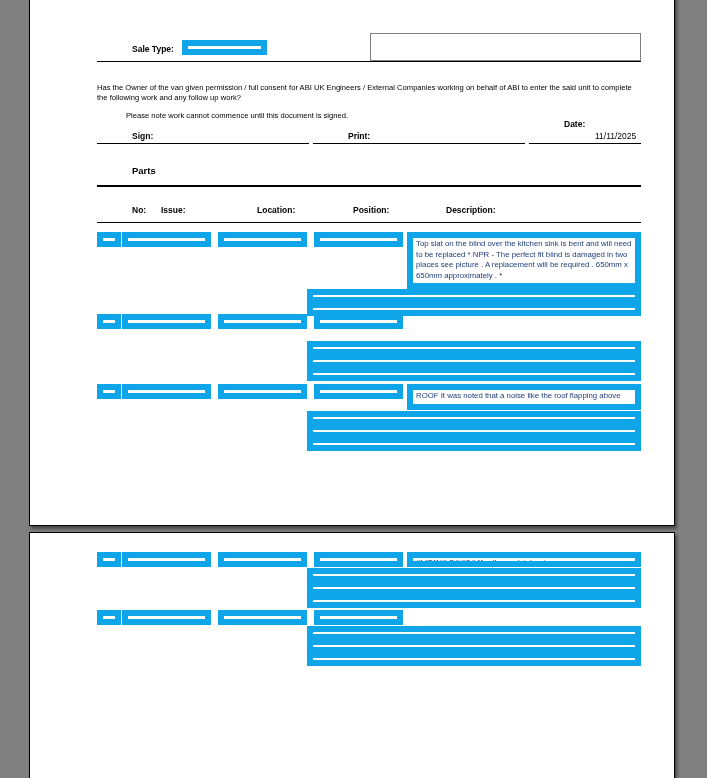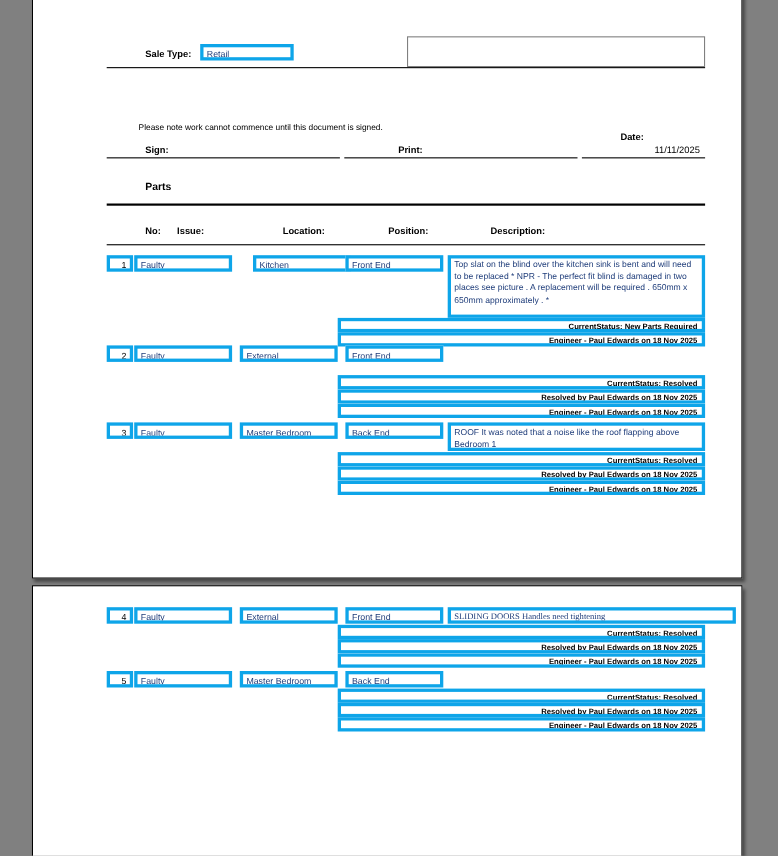--- a/index.html
+++ b/index.html
@@ -59,21 +59,21 @@
   .para {
     position: absolute;
     font-size: 7.6px;
     color: #000;
     line-height: 10px;
   }
 
   
   .fld {
     position: absolute;
-    border: 3px solid #0ea5e9;
+    border: 6px solid #0ea5e9;
     box-sizing: border-box;
     background: #ffffff;
     font-size: 8px;
     color: #1a2f6b;
     padding: 1px 3px;
     line-height: 11px;
     overflow: hidden;
   }
   .fld.blue { color: #1f3d7a; }
   .fld.num {
@@ -122,45 +122,46 @@
 <div class="viewport">
 
   <div class="page page1">
     <div class="inner">
 
       <div class="lbl bold" style="left:67px; top:103px;">Sale Type:</div>
       <div class="fld blue" style="left:152px; top:99px; width:85px; height:15px;">Retail</div>
       <div class="tbl-border" style="left:340px; top:92px; width:271px; height:28px;"></div>
       <div class="rule" style="left:67px; top:120px; width:544px;"></div>
 
+      <div class="para" style="left:67px; top:142px; width:540px;">Has the Owner of the van given permission / full consent for ABI UK Engineers / External Companies working on behalf of ABI to enter the said unit to complete the following work and any follow up work?</div>
       <div class="para" style="left:67px; top:170px; width:540px;padding-left:29px;">Please note work cannot commence until this document is signed.</div>
 
       <div class="lbl bold" style="left:67px; top:190px;">Sign:</div>
       <div class="sigline" style="left:67px; top:202px; width:212px;"></div>
 
-      <div class="lbl bold" style="left:297px; top:190px;text-align:center;">Print:</div>
+      <div class="lbl bold" style="left:283px; top:190px;text-align:center;">Print:</div>
       <div class="sigline" style="left:283px; top:202px; width:212px;"></div>
 
       <div class="lbl bold" style="left:499px; top:178px;">Date:</div>
       <div class="lbl" style="left:565px; top:190px;">11/11/2025</div>
       <div class="sigline" style="left:499px; top:202px; width:112px;"></div>
 
       <div class="lbl bold" style="left:67px; top:224px; font-size:9.5px;">Parts</div>
       <div class="ruleT" style="left:67px; top:244px; width:544px;"></div>
 
       <div class="lbl bold" style="left:67px; top:264px;">No:</div>
       <div class="lbl bold" style="left:96px; top:264px;">Issue:</div>
       <div class="lbl bold" style="left:192px; top:264px;">Location:</div>
       <div class="lbl bold" style="left:288px; top:264px;">Position:</div>
       <div class="lbl bold" style="left:381px; top:264px;">Description:</div>
       <div class="rule" style="left:67px; top:281px; width:544px;"></div>
 
       <div class="fld num" style="left:67px; top:291px; width:24px; height:15px;">1</div>
       <div class="fld blue" style="left:92px; top:291px; width:89px; height:15px;">Faulty</div>
-      <div class="fld blue" style="left:200px; top:291px; width:89px; height:15px;">Kitchen</div>
+      <div class="fld blue" style="left:188px; top:291px; width:89px; height:15px;">Kitchen</div>
       <div class="fld blue" style="left:284px; top:291px; width:89px; height:15px;">Front End</div>
       <div class="fld blue multi" style="left:377px; top:291px; width:234px; height:57px;">Top slat on the blind over the kitchen sink is bent and will need to be replaced * NPR - The perfect fit blind is damaged in two places  see picture . A replacement will be required . 650mm  x 650mm approximately . *</div>
       <div class="fld status" style="left:277px; top:348px; width:334px; height:13px;">CurrentStatus: New Parts Required</div>
       <div class="fld status" style="left:277px; top:361px; width:334px; height:13px;">Engineer - Paul Edwards on 18 Nov 2025</div>
 
       <div class="fld num" style="left:67px; top:373px; width:24px; height:15px;">2</div>
       <div class="fld blue" style="left:92px; top:373px; width:89px; height:15px;">Faulty</div>
       <div class="fld blue" style="left:188px; top:373px; width:89px; height:15px;">External</div>
       <div class="fld blue" style="left:284px; top:373px; width:89px; height:15px;">Front End</div>
       <div class="fld status" style="left:277px; top:400px; width:334px; height:13px;">CurrentStatus: Resolved</div>
@@ -179,21 +180,21 @@
     </div>
   </div>
 
   <div class="page page2">
     <div class="inner">
 
       <div class="fld num" style="left:67px; top:19px; width:24px; height:15px;">4</div>
       <div class="fld blue" style="left:92px; top:19px; width:89px; height:15px;">Faulty</div>
       <div class="fld blue" style="left:188px; top:19px; width:89px; height:15px;">External</div>
       <div class="fld blue" style="left:284px; top:19px; width:89px; height:15px;">Front End</div>
-      <div class="fld blue multi" style="left:377px; top:19px; width:262px; height:15px;font-family:Liberation Serif, serif;">SLIDING DOORS Handles need tightening</div>
+      <div class="fld blue multi" style="left:377px; top:19px; width:234px; height:15px;font-family:Liberation Serif, serif;">SLIDING DOORS Handles need tightening</div>
       <div class="fld status" style="left:277px; top:35px; width:334px; height:13px;">CurrentStatus: Resolved</div>
       <div class="fld status" style="left:277px; top:48px; width:334px; height:13px;">Resolved by Paul Edwards on 18 Nov 2025</div>
       <div class="fld status" style="left:277px; top:61px; width:334px; height:13px;">Engineer - Paul Edwards on 18 Nov 2025</div>
 
       <div class="fld num" style="left:67px; top:77px; width:24px; height:15px;">5</div>
       <div class="fld blue" style="left:92px; top:77px; width:89px; height:15px;">Faulty</div>
       <div class="fld blue" style="left:188px; top:77px; width:89px; height:15px;">Master Bedroom</div>
       <div class="fld blue" style="left:284px; top:77px; width:89px; height:15px;">Back End</div>
       <div class="fld status" style="left:277px; top:93px; width:334px; height:13px;">CurrentStatus: Resolved</div>
       <div class="fld status" style="left:277px; top:106px; width:334px; height:13px;">Resolved by Paul Edwards on 18 Nov 2025</div>

